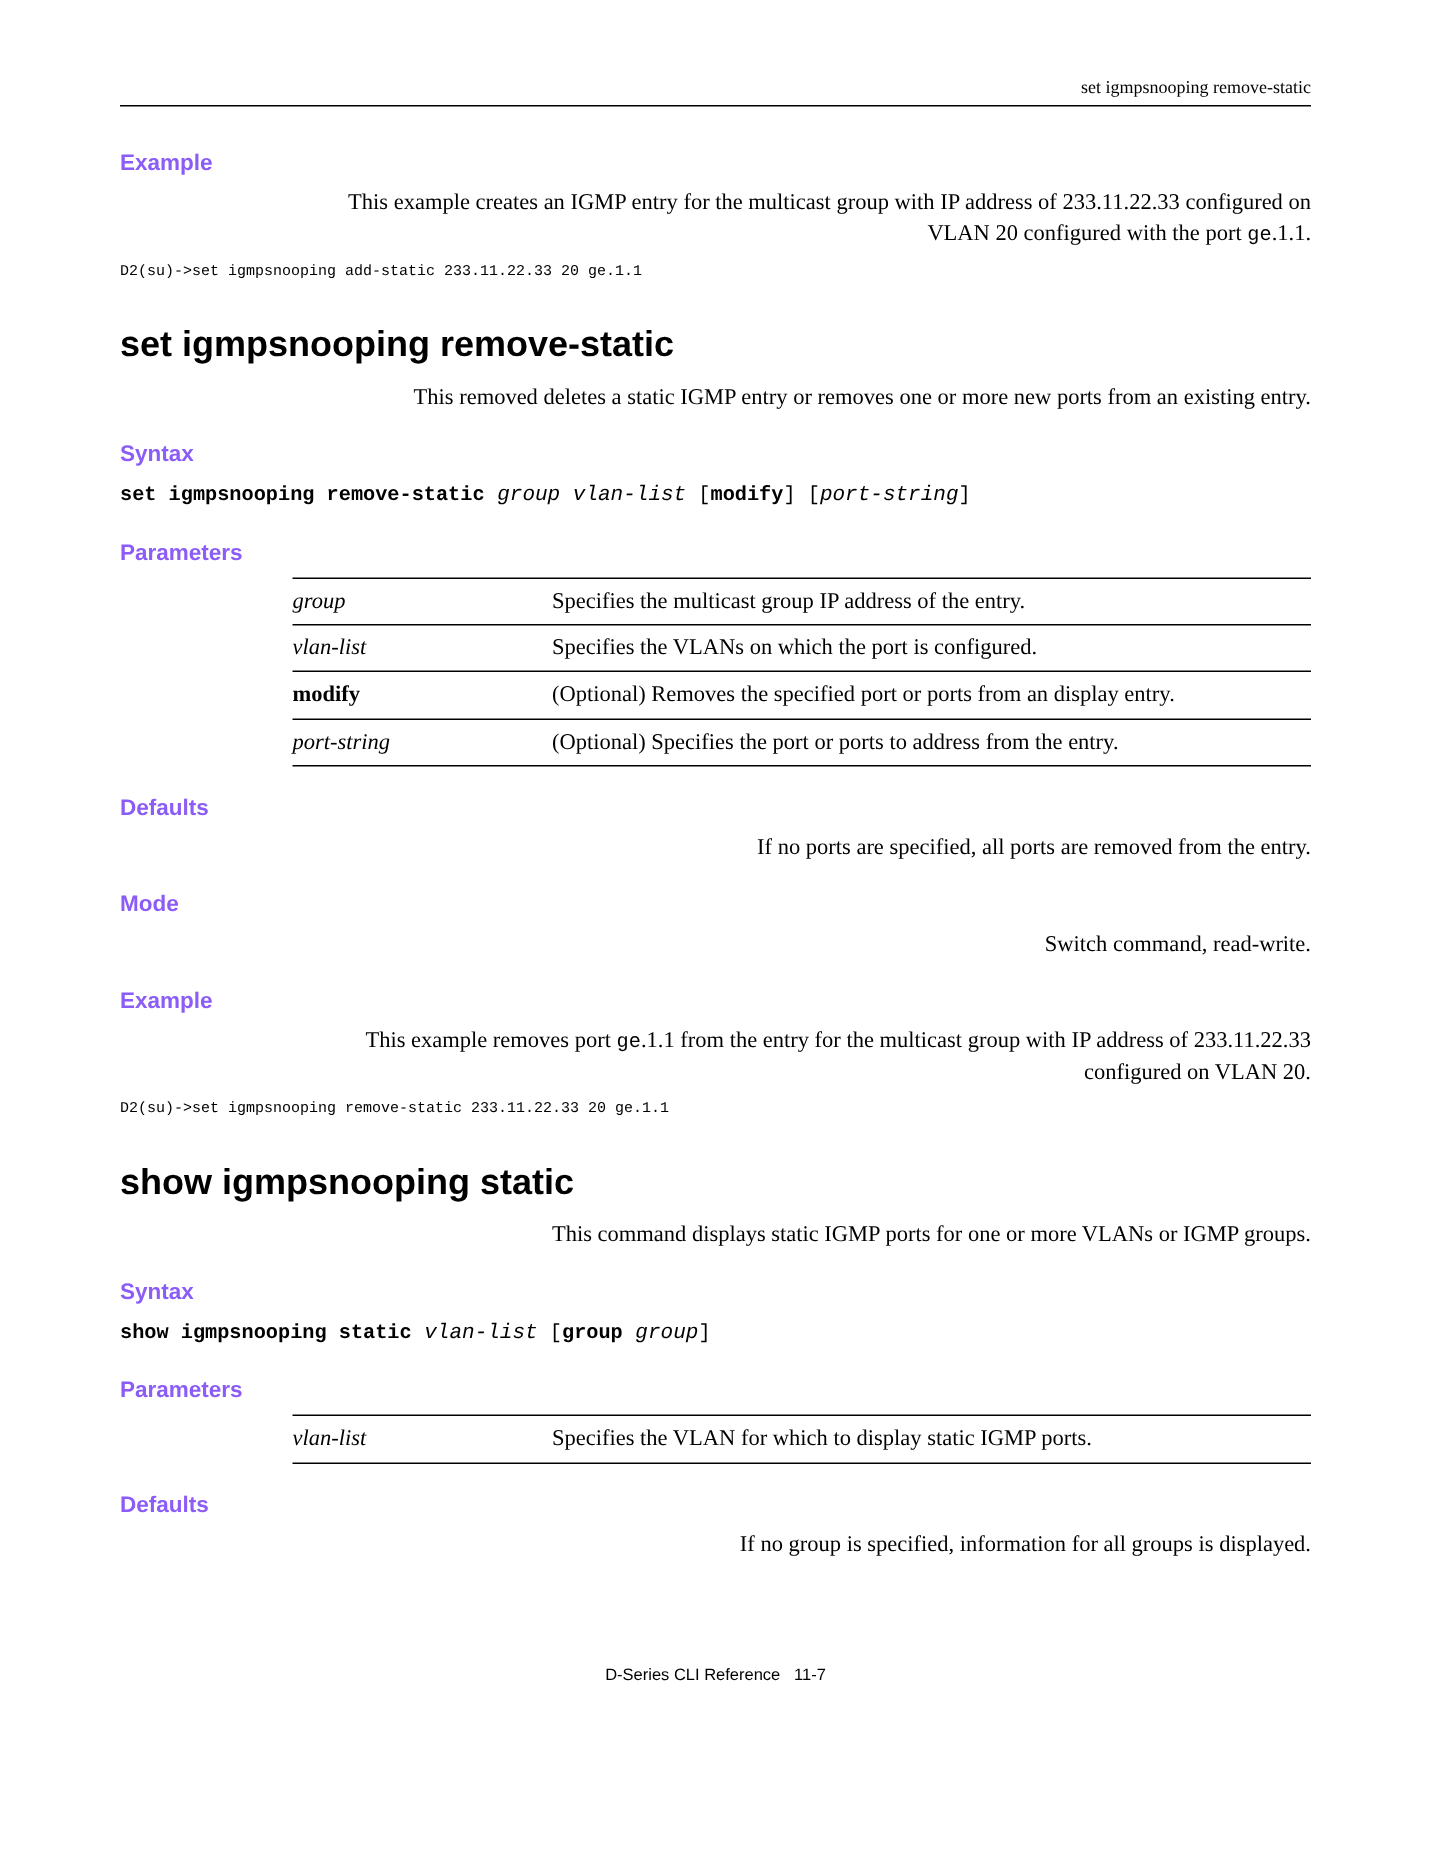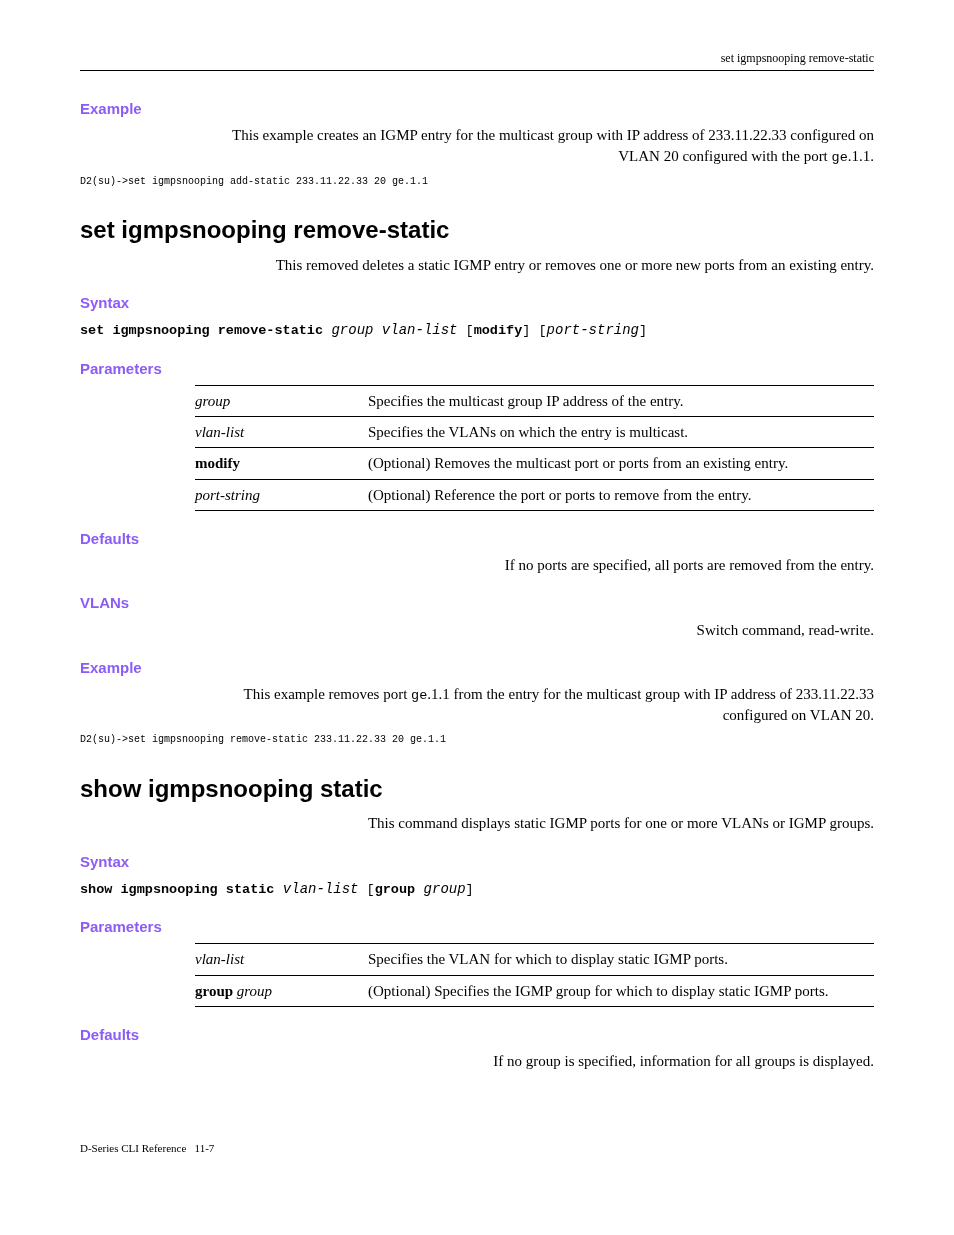--- a/index.html
+++ b/index.html
@@ -68,23 +68,23 @@
   }
   table.params tr:last-child td {
     border-bottom: 1px solid #000;
   }
   table.params td.key {
     width: 165px;
   }
   .ital { font-style: italic; }
   .bold { font-weight: bold; }
   .footer {
-    font-family: Liberation Serif, serif;
+    font-family: Liberation Sans, sans-serif;
     font-size: 11px;
-    text-align: left;
+    text-align: center;
     margin-top: 70px;
   }
 </style>
 </head>
 <body>
 
 <div class="running-head">set igmpsnooping remove-static</div>
 
 <h2 class="sub body-indent-sub">Example</h2>
 <p class="body-indent">
@@ -103,38 +103,38 @@
 <h2 class="sub body-indent-sub">Parameters</h2>
 <div class="body-indent">
 <table class="params">
   <tbody>
         <tr>
     <td class="key"><span class="ital">group</span></td>
     <td>Specifies the multicast group IP address of the entry.</td>
   </tr>
   <tr>
     <td class="key"><span class="ital">vlan-list</span></td>
-    <td>Specifies the VLANs on which the entry is multicast.</td>
+    <td>Specifies the VLANs on which the port is configured.</td>
   </tr>
   <tr>
     <td class="key"><span class="bold">modify</span></td>
-    <td>(Optional) Removes the multicast port or ports from an existing entry.</td>
+    <td>(Optional) Removes the specified port or ports from an display entry.</td>
   </tr>
   <tr>
     <td class="key"><span class="ital">port-string</span></td>
-    <td>(Optional) Reference the port or ports to remove from the entry.</td>
+    <td>(Optional) Specifies the port or ports to address from the entry.</td>
   </tr>
 </tbody>
     </table>
 </div>
 
 <h2 class="sub body-indent-sub">Defaults</h2>
 <p class="body-indent">If no ports are specified, all ports are removed from the entry.</p>
 
-<h2 class="sub body-indent-sub">VLANs</h2>
+<h2 class="sub body-indent-sub">Mode</h2>
 <p class="body-indent">Switch command, read-write.</p>
 
 <h2 class="sub body-indent-sub">Example</h2>
 <p class="body-indent">
   <span>This example removes port </span><span class="mono">ge</span><span>.1.1 from the entry for the multicast group with IP address of 233.11.22.33 configured on VLAN 20.</span>
 </p>
 <div class="code-block body-indent">D2(su)-&gt;set igmpsnooping remove-static 233.11.22.33 20 ge.1.1</div>
 
 <h1 class="cmd">show igmpsnooping static</h1>
 <p class="body-indent">This command displays static IGMP ports for one or more VLANs or IGMP groups.</p>
@@ -145,24 +145,20 @@
 </div>
 
 <h2 class="sub body-indent-sub">Parameters</h2>
 <div class="body-indent">
 <table class="params">
   <tbody>
         <tr>
     <td class="key"><span class="ital">vlan-list</span></td>
     <td>Specifies the VLAN for which to display static IGMP ports.</td>
   </tr>
-  <tr>
-    <td class="key"><span class="bold">group</span><span class="ital"> group</span></td>
-    <td>(Optional) Specifies the IGMP group for which to display static IGMP ports.</td>
-  </tr>
 </tbody>
     </table>
 </div>
 
 <h2 class="sub body-indent-sub">Defaults</h2>
 <p class="body-indent">If no group is specified, information for all groups is displayed.</p>
 
 <div class="footer">
   <span>D-Series CLI Reference</span>&nbsp;&nbsp;&nbsp;<span>11-7</span>
 </div>

